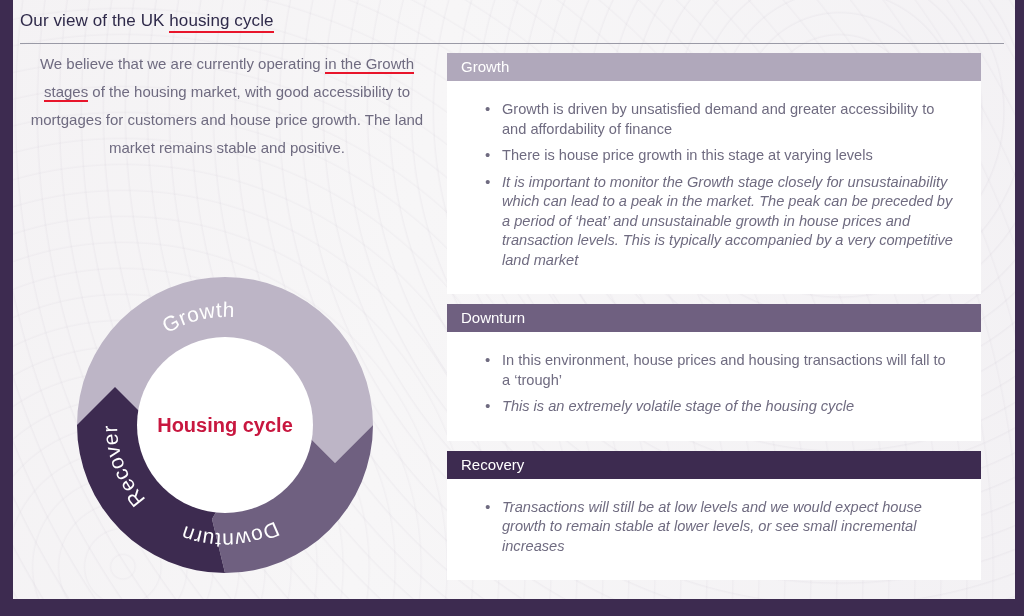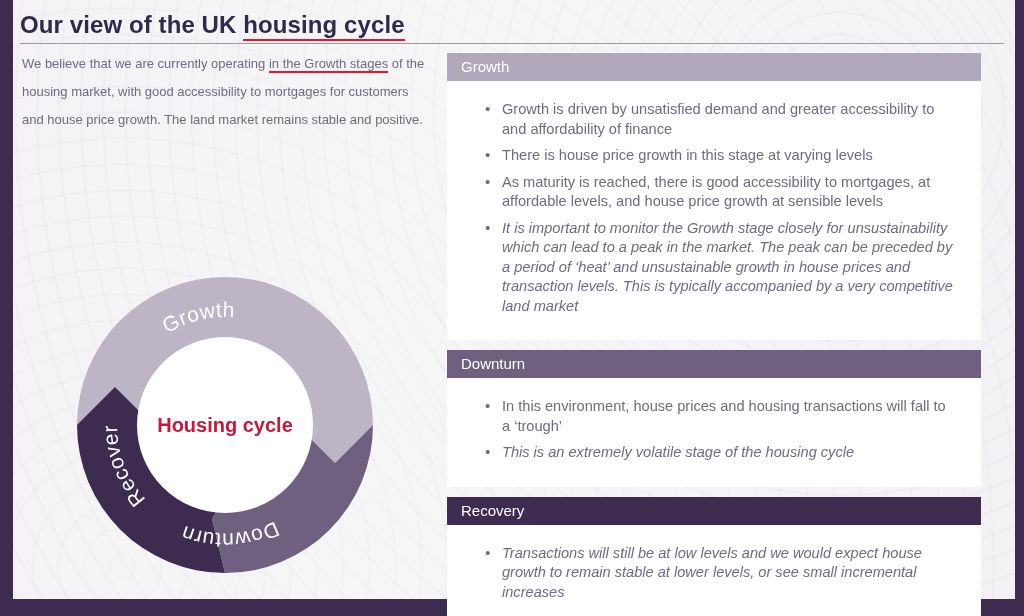--- a/index.html
+++ b/index.html
@@ -60,22 +60,22 @@
 
   
   .header {
     position: absolute;
     left: 20px;
     top: 11px;
     width: 984px;
   }
   .slide-title {
     margin: 0;
-    font-size: 24px;
-    font-weight: bold;
+    font-size: 17px;
+    font-weight: normal;
     color: #2f2a4a;
     letter-spacing: 0.1px;
     white-space: nowrap;
   }
   .red-underline {
     border-bottom: 2.5px solid #e8152b;
     padding-bottom: 1px;
   }
   .header-rule {
     position: absolute;
@@ -88,24 +88,25 @@
 
   
   .left-col {
     position: absolute;
     left: 22px;
     top: 50px;
     width: 410px;
   }
   .lede {
     margin: 0;
-    font-size: 13px;
+    font-size: 15px;
     line-height: 28px;
     color: #6f6b80;
     font-weight: normal;
+    text-align: center;
   }
   .lede .red-underline {
     border-bottom: 2.5px solid #e8152b;
     padding-bottom: 0px;
   }
 
   
   .cycle-wrap {
     position: absolute;
     left: 55px;
@@ -254,21 +255,20 @@
   </div>
 
   <div class="panels">
 
     <div class="panel panel-growth">
       <div class="panel-header">Growth</div>
       <div class="panel-body">
         <ul class="bullets">
           <li>Growth is driven by unsatisfied demand and greater accessibility to and affordability of finance</li>
           <li>There is house price growth in this stage at varying levels</li>
-          <li>As maturity is reached, there is good accessibility to mortgages, at affordable levels, and house price growth at sensible levels</li>
           <li>It is important to monitor the Growth stage closely for unsustainability which can lead to a peak in the market. The peak can be preceded by a period of ‘heat’ and unsustainable growth in house prices and transaction levels. This is typically accompanied by a very competitive land market</li>
         </ul>
       </div>
     </div>
 
     <div class="panel panel-downturn">
       <div class="panel-header">Downturn</div>
       <div class="panel-body">
         <ul class="bullets">
           <li>In this environment, house prices and housing transactions will fall to a ‘trough’</li>

